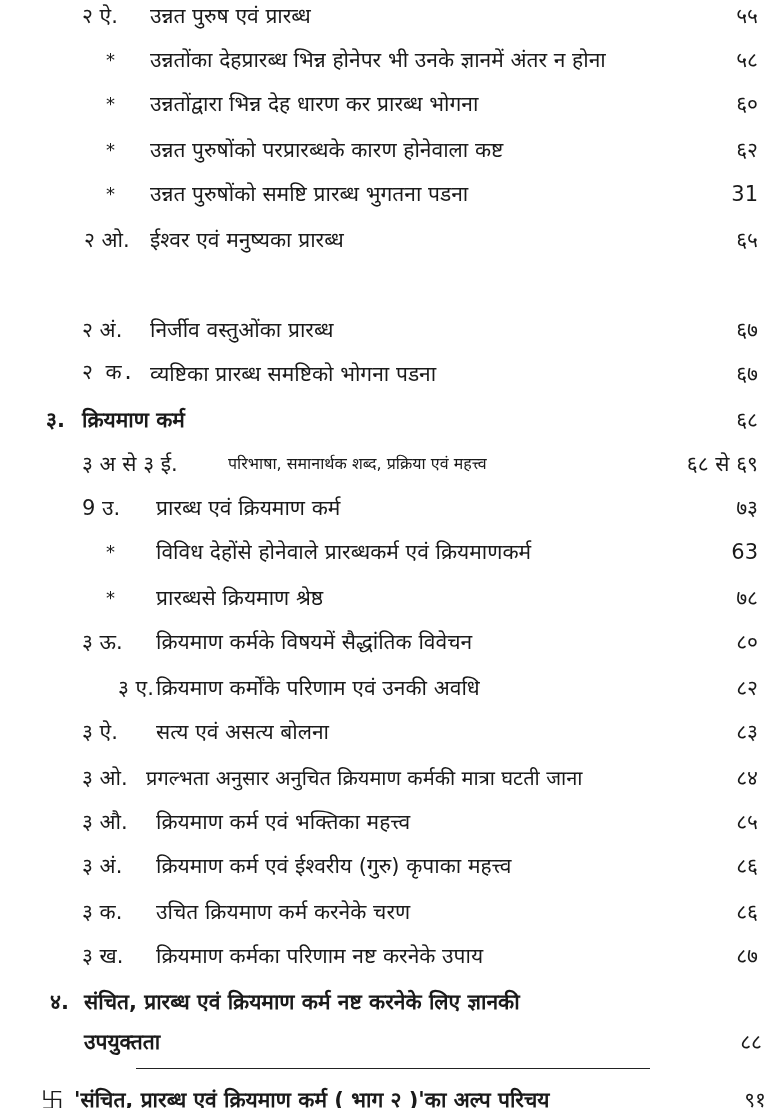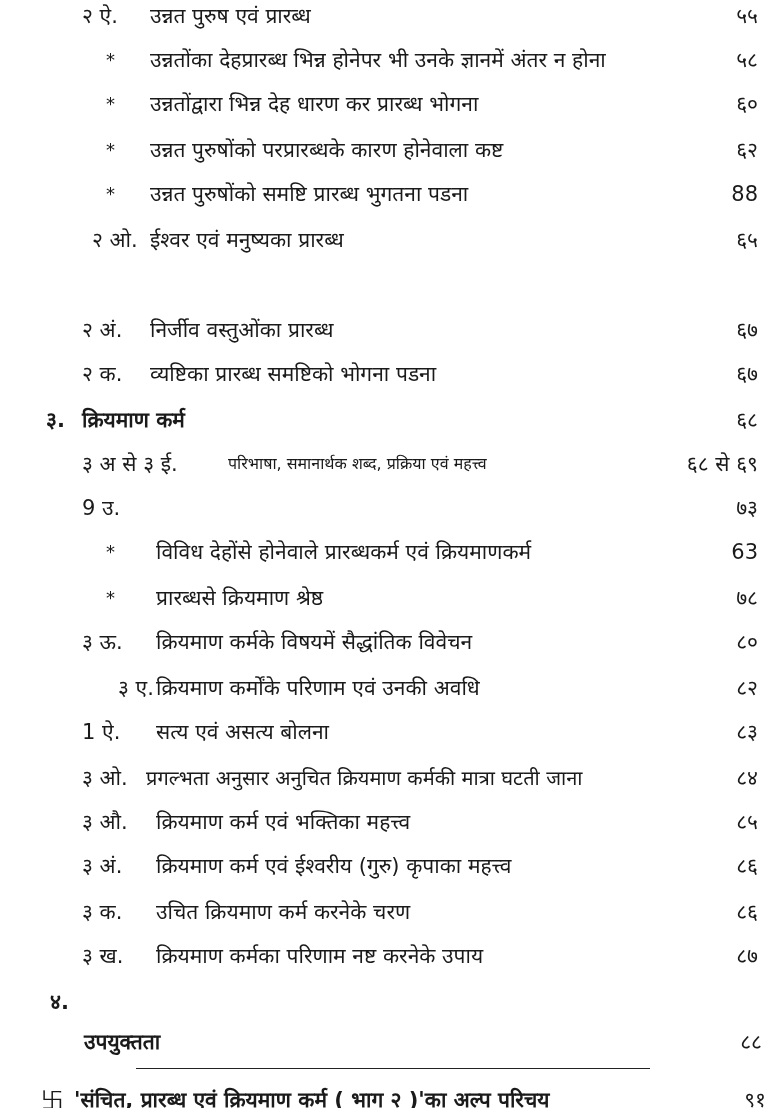--- a/index.html
+++ b/index.html
@@ -85,56 +85,57 @@
 
   <div class="row" style="top:130px;">
     <span class="star">*</span>
     <span class="title" style="left:150px;">उन्नत पुरुषोंको परप्रारब्धके कारण होनेवाला कष्ट</span>
     <span class="page-no">६२</span>
   </div>
 
   <div class="row" style="top:174px;">
     <span class="star">*</span>
     <span class="title" style="left:150px;">उन्नत पुरुषोंको समष्टि प्रारब्ध भुगतना पडना</span>
-    <span class="page-no">88</span>
+    <span class="page-no">31</span>
   </div>
 
   <div class="row" style="top:220px;">
-    <span class="num" style="left:92px;">२ ओ.</span>
+    <span class="num" style="left:84px;">२ ओ.</span>
     <span class="title" style="left:150px;">ईश्वर एवं मनुष्यका प्रारब्ध</span>
     <span class="page-no">६५</span>
   </div>
 
 
   <div class="row" style="top:310px;">
     <span class="num" style="left:82px;">२ अं.</span>
     <span class="title" style="left:150px;">निर्जीव वस्तुओंका प्रारब्ध</span>
     <span class="page-no">६७</span>
   </div>
 
   <div class="row" style="top:354px;">
-    <span class="num" style="left:82px;">२ क.</span>
+    <span class="num" style="left:82px;font-family:Liberation Mono, monospace;">२ क.</span>
     <span class="title" style="left:150px;">व्यष्टिका प्रारब्ध समष्टिको भोगना पडना</span>
     <span class="page-no">६७</span>
   </div>
 
   <div class="row bold" style="top:400px;">
     <span class="num" style="left:46px;">३.</span>
     <span class="title" style="left:82px;">क्रियमाण कर्म</span>
     <span class="page-no" style="font-weight:normal;">६८</span>
   </div>
 
   <div class="row" style="top:444px;">
     <span class="num" style="left:82px;">३ अ से ३ ई.</span>
     <span class="title" style="left:228px; font-size:16px;">परिभाषा, समानार्थक शब्द, प्रक्रिया एवं महत्त्व</span>
     <span class="page-no">६८ से ६९</span>
   </div>
 
   <div class="row" style="top:488px;">
     <span class="num" style="left:82px;">9 उ.</span>
+    <span class="title" style="left:156px;">प्रारब्ध एवं क्रियमाण कर्म</span>
     <span class="page-no">७३</span>
   </div>
 
   <div class="row" style="top:532px;">
     <span class="star">*</span>
     <span class="title" style="left:156px;">विविध देहोंसे होनेवाले प्रारब्धकर्म एवं क्रियमाणकर्म</span>
     <span class="page-no">63</span>
   </div>
 
   <div class="row" style="top:578px;">
@@ -149,21 +150,21 @@
     <span class="page-no">८०</span>
   </div>
 
   <div class="row" style="top:668px;">
     <span class="num" style="left:82px;margin-left:36px;">३ ए.</span>
     <span class="title" style="left:156px;">क्रियमाण कर्मोंके परिणाम एवं उनकी अवधि</span>
     <span class="page-no">८२</span>
   </div>
 
   <div class="row" style="top:712px;">
-    <span class="num" style="left:82px;">1 ऐ.</span>
+    <span class="num" style="left:82px;">३ ऐ.</span>
     <span class="title" style="left:156px;">सत्य एवं असत्य बोलना</span>
     <span class="page-no">८३</span>
   </div>
 
   <div class="row" style="top:758px;">
     <span class="num" style="left:82px;">३ ओ.</span>
     <span class="title" style="left:146px; font-size:20px;">प्रगल्भता अनुसार अनुचित क्रियमाण कर्मकी मात्रा घटती जाना</span>
     <span class="page-no">८४</span>
   </div>
 
@@ -186,20 +187,21 @@
   </div>
 
   <div class="row" style="top:936px;">
     <span class="num" style="left:82px;">३ ख.</span>
     <span class="title" style="left:156px;">क्रियमाण कर्मका परिणाम नष्ट करनेके उपाय</span>
     <span class="page-no">८७</span>
   </div>
 
   <div class="row bold" style="top:982px;">
     <span class="num" style="left:50px;">४.</span>
+    <span class="title" style="left:84px;">संचित, प्रारब्ध एवं क्रियमाण कर्म नष्ट करनेके लिए ज्ञानकी</span>
   </div>
   <div class="row bold" style="top:1022px;">
     <span class="title" style="left:84px;">उपयुक्तता</span>
     <span class="page-no" style="font-weight:normal; right:18px;">८८</span>
   </div>
 
   <div class="divider"></div>
 
   <div class="row bold" style="top:1080px;">
     <span class="num" style="left:42px; font-weight:normal;">卐</span>

